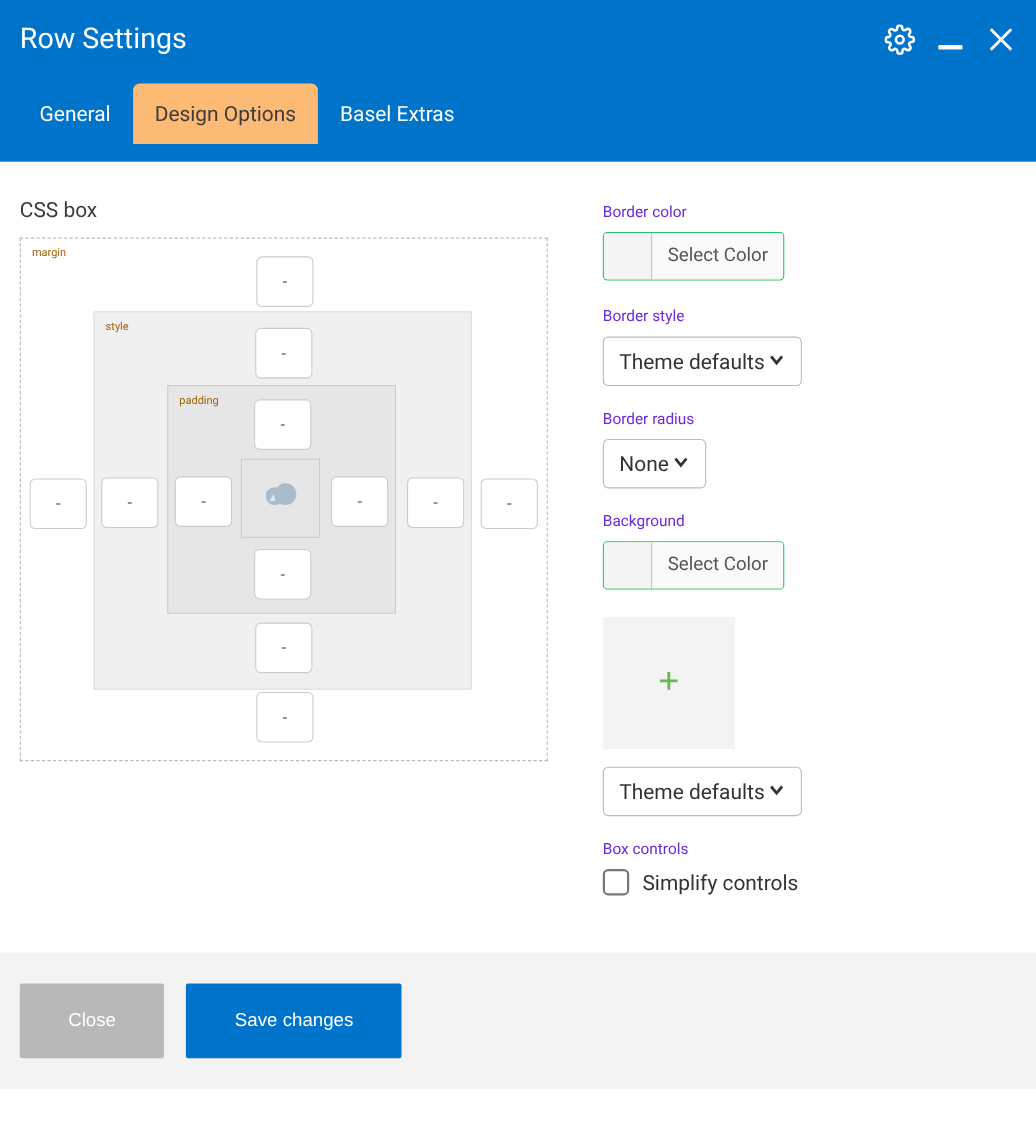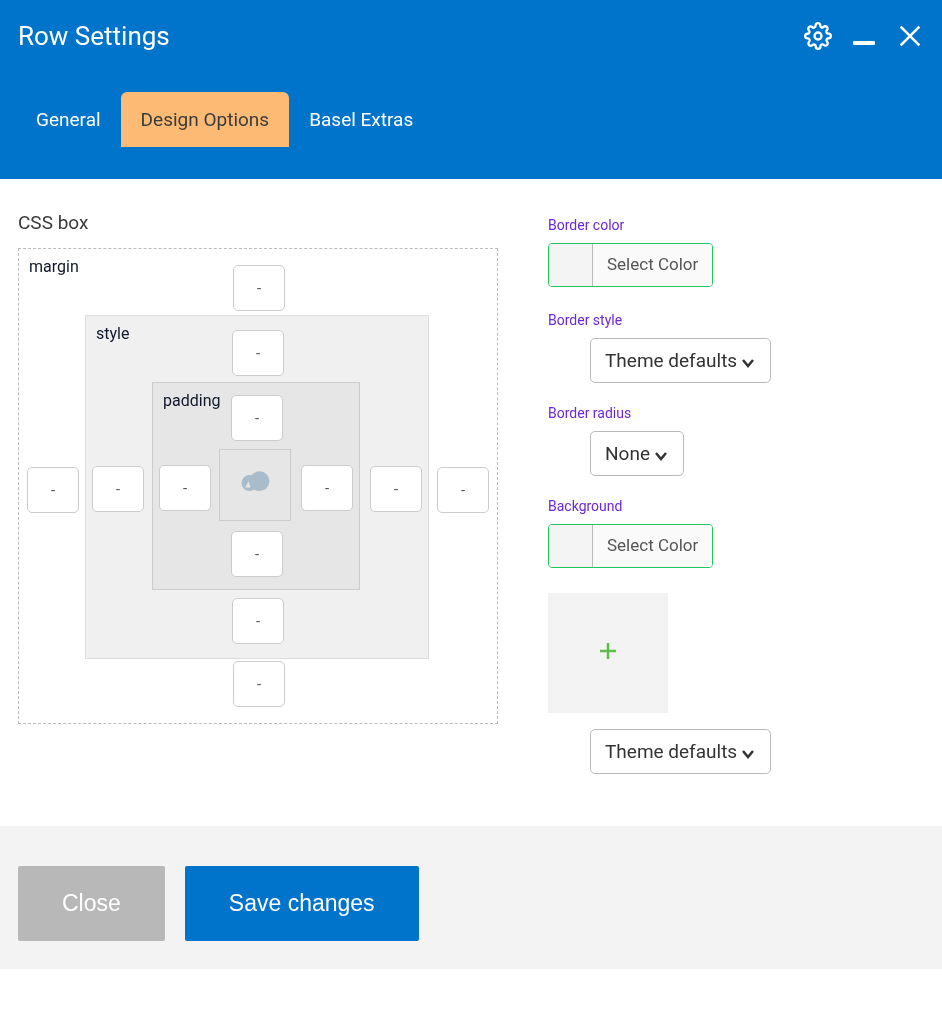--- a/index.html
+++ b/index.html
@@ -1,19 +1,19 @@
 <!DOCTYPE html>
 <html><head>
 <meta charset="utf-8">
 <style>
   * { box-sizing: border-box; margin: 0; padding: 0; }
   body { font-family: -apple-system, BlinkMacSystemFont, "Segoe UI", Roboto, sans-serif; color: #333; width: 942px; background: #fff; }
 
   
-  .header { background: #0073cb; color: #fff; height: 179px; display: flex; flex-direction: column; }
+  .header { background: #0073cb; color: #fff; height: 147px; display: flex; flex-direction: column; }
   .header-top { display: flex; align-items: center; justify-content: space-between; padding: 12px 18px 0 18px; height: 60px; }
   .header-title { font-size: 26px; font-weight: 400; }
   .header-actions { display: flex; align-items: center; gap: 18px; }
   .header-icon { width: 28px; height: 28px; display: inline-flex; align-items: center; justify-content: center; cursor: pointer; }
   .header-icon svg { width: 28px; height: 28px; stroke: #fff; fill: none; }
   .close-svg { stroke-width: 2.2; }
   .minimize-bar { width: 22px; height: 4px; background: #fff; border-radius: 1px; margin-top: 14px; }
 
   
   .tabs { display: flex; align-items: center; padding-left: 16px; flex: 1; }
@@ -21,49 +21,49 @@
   .tab.active { background: #fdba74; color: #3c3c3c; }
 
   
   .content { display: flex; padding: 32px 18px 30px 18px; gap: 40px; }
 
   .left-col { width: 490px; }
   .section-label { font-size: 19px; color: #3a3a3a; margin-bottom: 14px; }
 
   
   .cssbox { border: 1px dashed #bbb; position: relative; width: 480px; height: 476px; }
-  .box-label { position: absolute; top: 8px; left: 10px; font-size: 16px; color: #0f172a; }
+  .box-label { position: absolute; top: 8px; left: 10px; font-size: 10px; color: #a16207; }
 
   .border-box { position: absolute; top: 66px; left: 66px; width: 344px; height: 344px; background: #f0f0f0; border: 1px solid #ddd; }
   .padding-box { position: absolute; top: 66px; left: 66px; width: 208px; height: 208px; background: #e6e6e6; border: 1px solid #ccc; }
   .center-box { position: absolute; top: 66px; left: 66px; width: 72px; height: 72px; border: 1px solid #ccc; background: #e6e6e6; display:flex; align-items:center; justify-content:center; }
 
   .dash-input { position: absolute; width: 52px; height: 46px; border: 1px solid #ccc; border-radius: 5px; background: #fff; text-align: center; color: #555; font-size: 15px; line-height: 44px; }
 
   
   .right-col { flex: 1; padding-top: 6px; }
   .field { margin-bottom: 22px; }
   .field-label { font-size: 14px; color: #6d28d9; margin-bottom: 10px; }
-  .select-btn { display: inline-flex; align-items: center; border: 1px solid #bbb; border-radius: 5px; font-size: 19px; padding: 10px 14px; background: #fff; cursor: pointer; gap: 3px; margin-left: 42px; }
+  .select-btn { display: inline-flex; align-items: flex-start; border: 1px solid #bbb; border-radius: 5px; font-size: 19px; padding: 10px 14px; background: #fff; cursor: pointer; gap: 3px; }
   .chevron { width: 16px; height: 16px; }
   .chevron svg { width: 16px; height: 16px; stroke: #333; stroke-width: 2.5; fill: none; }
 
   .color-btn { display: inline-flex; border: 1px solid #22c55e; border-radius: 4px; overflow: hidden; }
   .color-swatch { width: 44px; height: 42px; background: #f4f4f4; border-right: 1px solid #bbb; }
   .color-label { padding: 10px 14px; font-size: 17px; color: #555; background: #fafafa; }
 
   .image-add { width: 120px; height: 120px; background: #f3f3f3; display: flex; align-items: center; justify-content: center; cursor: pointer; margin-bottom: 16px; }
   .plus-icon svg { width: 20px; height: 20px; stroke: #5fbb4a; stroke-width: 2.5; fill: none; }
 
   .checkbox-row { display: flex; align-items: center; gap: 12px; margin-top: 10px; }
   .checkbox { width: 24px; height: 24px; border: 2px solid #777; border-radius: 5px; cursor: pointer; }
 
   
   .footer { background: #f3f3f3; padding: 28px 18px; display: flex; gap: 20px; }
-  .btn { padding: 24px 44px; font-size: 23px; border: none; border-radius: 2px; cursor: pointer; margin-top: 12px; }
+  .btn { padding: 24px 44px; font-size: 17px; border: none; border-radius: 2px; cursor: pointer; }
   .btn-close { background: #b8b8b8; color: #fff; }
   .btn-save { background: #0073cb; color: #fff; }
 
   .center-icon svg { width: 36px; height: 28px; fill: #a8bccb; }
 </style>
 </head>
 <body>
 
 <div class="header">
   <div class="header-top">
@@ -181,19 +181,26 @@
             </svg></span>
       </div>
       <div class="select-btn">
         <span>Theme defaults</span>
         <span class="chevron"><svg viewBox="0 0 16 16">
               <polyline points="3,5 8,11 13,5"></polyline>
             </svg></span>
       </div>
     </div>
 
+    <div class="field">
+      <div class="field-label">Box controls</div>
+      <div class="checkbox-row">
+        <div class="checkbox"></div>
+        <span style="font-size:19px;">Simplify controls</span>
+      </div>
+    </div>
   </div>
 </div>
 
 <div class="footer">
   <button class="btn btn-close">Close</button>
   <button class="btn btn-save">Save changes</button>
 </div>
 
 </body></html>

